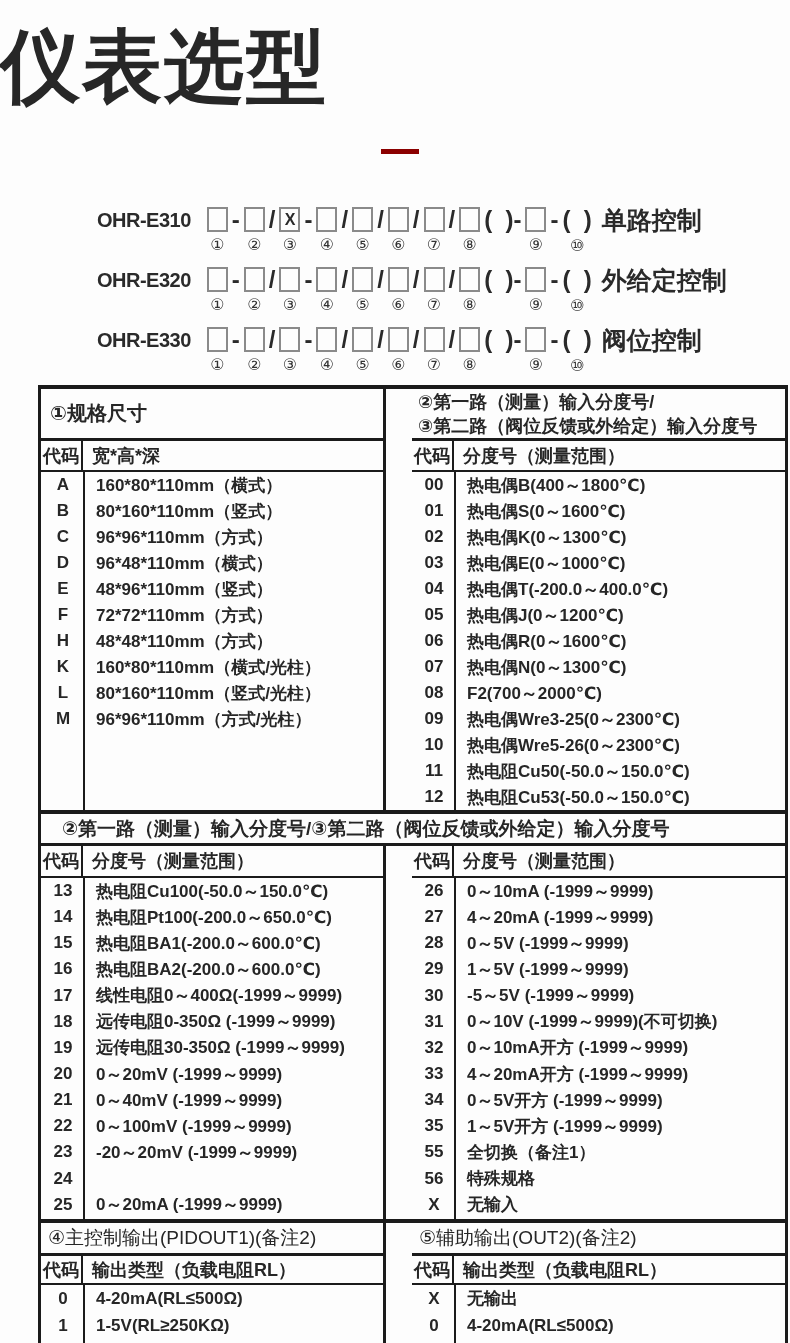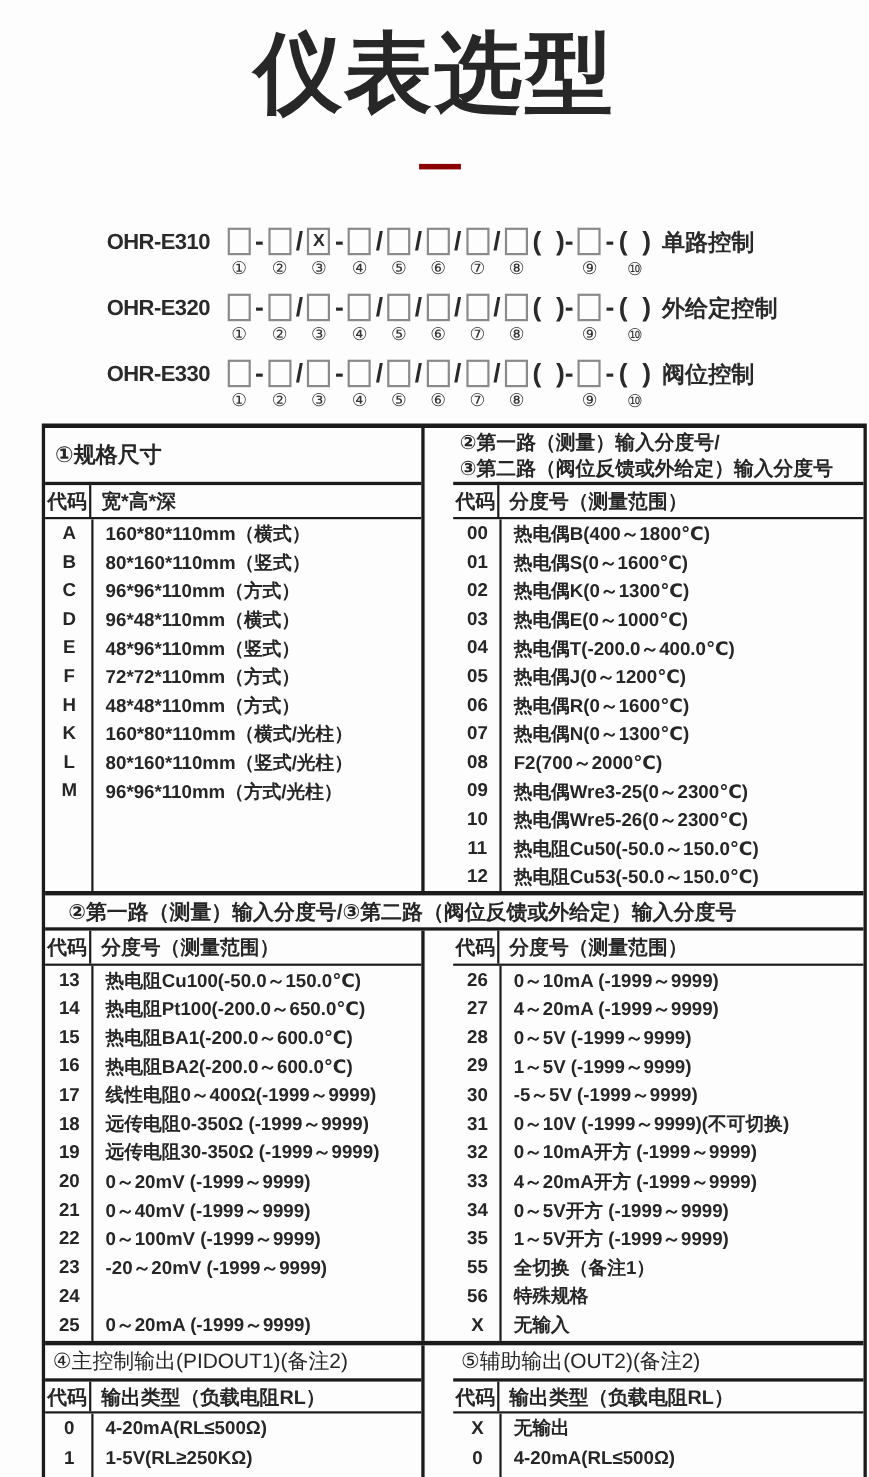--- a/index.html
+++ b/index.html
@@ -6,39 +6,39 @@
   html,body { width:790px; }
   body {
     font-family: "Liberation Sans", "DejaVu Sans", sans-serif;
     background:#fdfdfd; color:#262626;
   }
   .page { position:relative; width:790px; height:1343px; overflow:hidden; background:#fdfdfd; }
 
   
   .title {
     position:absolute; top:14px; left:0; width:100%;
-    text-align:center; font-size:80px; font-weight:bold;
+    font-size:80px; font-weight:bold;
     letter-spacing:2px; color:#272727;
   }
   .red-dash { position:absolute; top:149px; left:381px; width:38px; height:5px; background:#8b0000; }
 
   
   .models { position:absolute; top:207px; left:57px;margin-left:40px; }
   .model-line { display:flex; align-items:flex-start; margin-bottom:13px; white-space:nowrap; }
   .mname { font-size:20px; font-weight:bold; letter-spacing:-0.5px; line-height:27px; margin-right:14px; color:#2a2a2a; }
   .unit { display:inline-flex; flex-direction:column; align-items:center; margin:0 2px; }
   .ubox {
     width:21px; height:25px; border:2px solid #8a8a8a; background:transparent;
     display:flex; align-items:center; justify-content:center;
     font-size:16px; font-weight:bold; color:#2a2a2a;
   }
   .usym { font-size:24px; font-weight:bold; line-height:26px; margin:0 2px; white-space:pre; color:#2a2a2a; }
   .uparen { font-size:24px; font-weight:bold; line-height:26px; white-space:pre; color:#2a2a2a; }
   .unum { font-size:16px; line-height:17px; margin-top:4px; color:#333; font-weight:normal; }
-  .mlabel { font-size:21px; font-weight:bold; line-height:27px; margin-left:8px; color:#2a2a2a; }
+  .mlabel { font-size:25px; font-weight:bold; line-height:27px; margin-left:8px; color:#2a2a2a; }
 
   
   .seltable {
     position:absolute; left:38px; top:385px; width:750px; height:980px;
     border:3px solid #1b1b1b; border-top-width:4px; background:#fdfdfd;
   }
   .split { display:flex; }
   .lhalf { width:345px; border-right:3px solid #1b1b1b; flex:none; display:flex; flex-direction:column; }
   .rhalf { flex:1; display:flex; flex-direction:column;padding-left:26px; }
 

